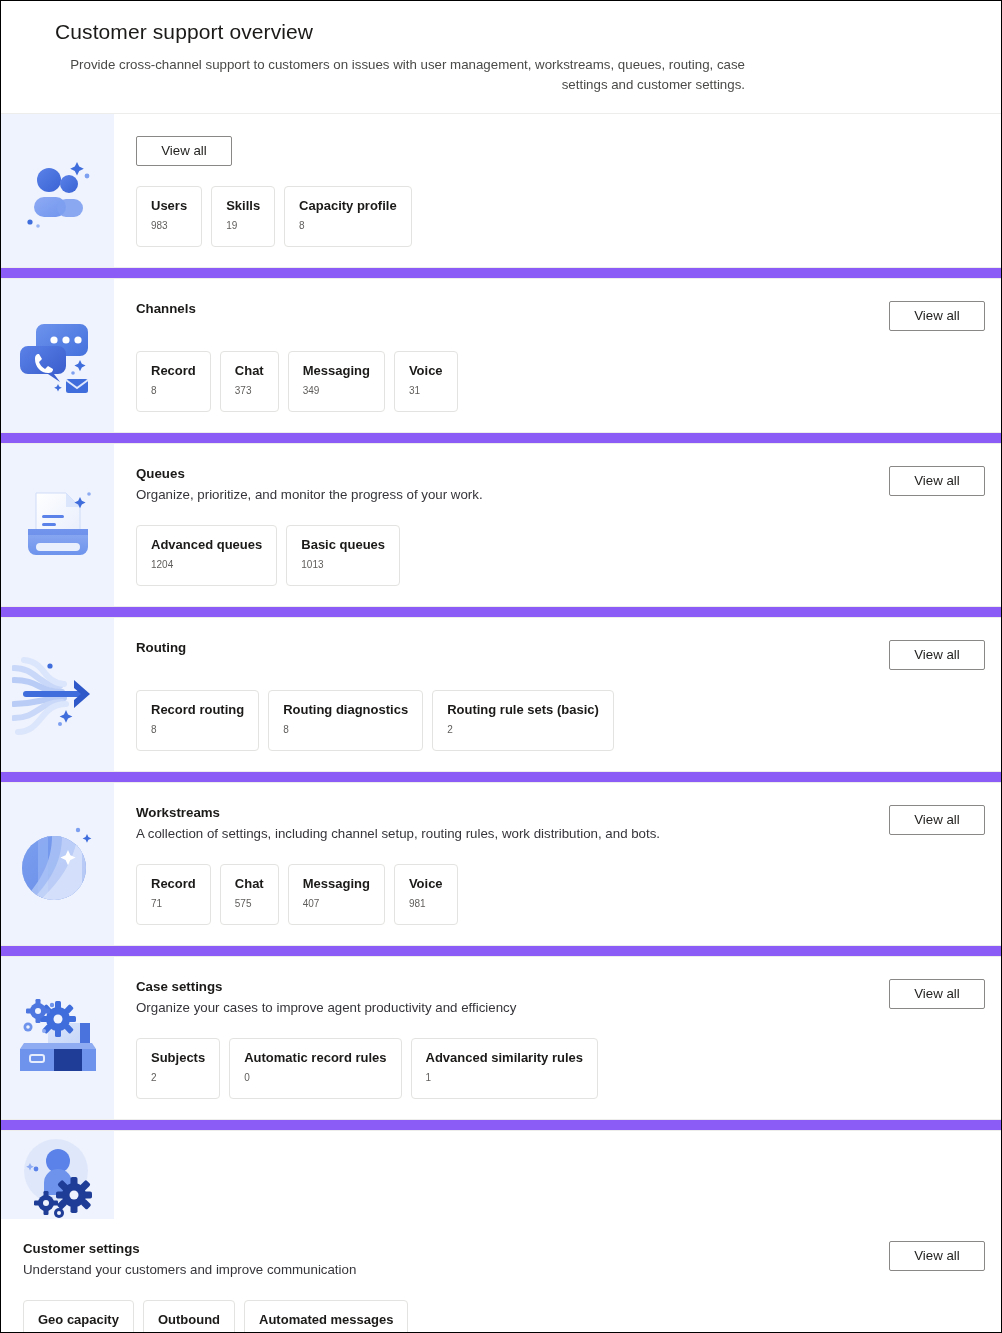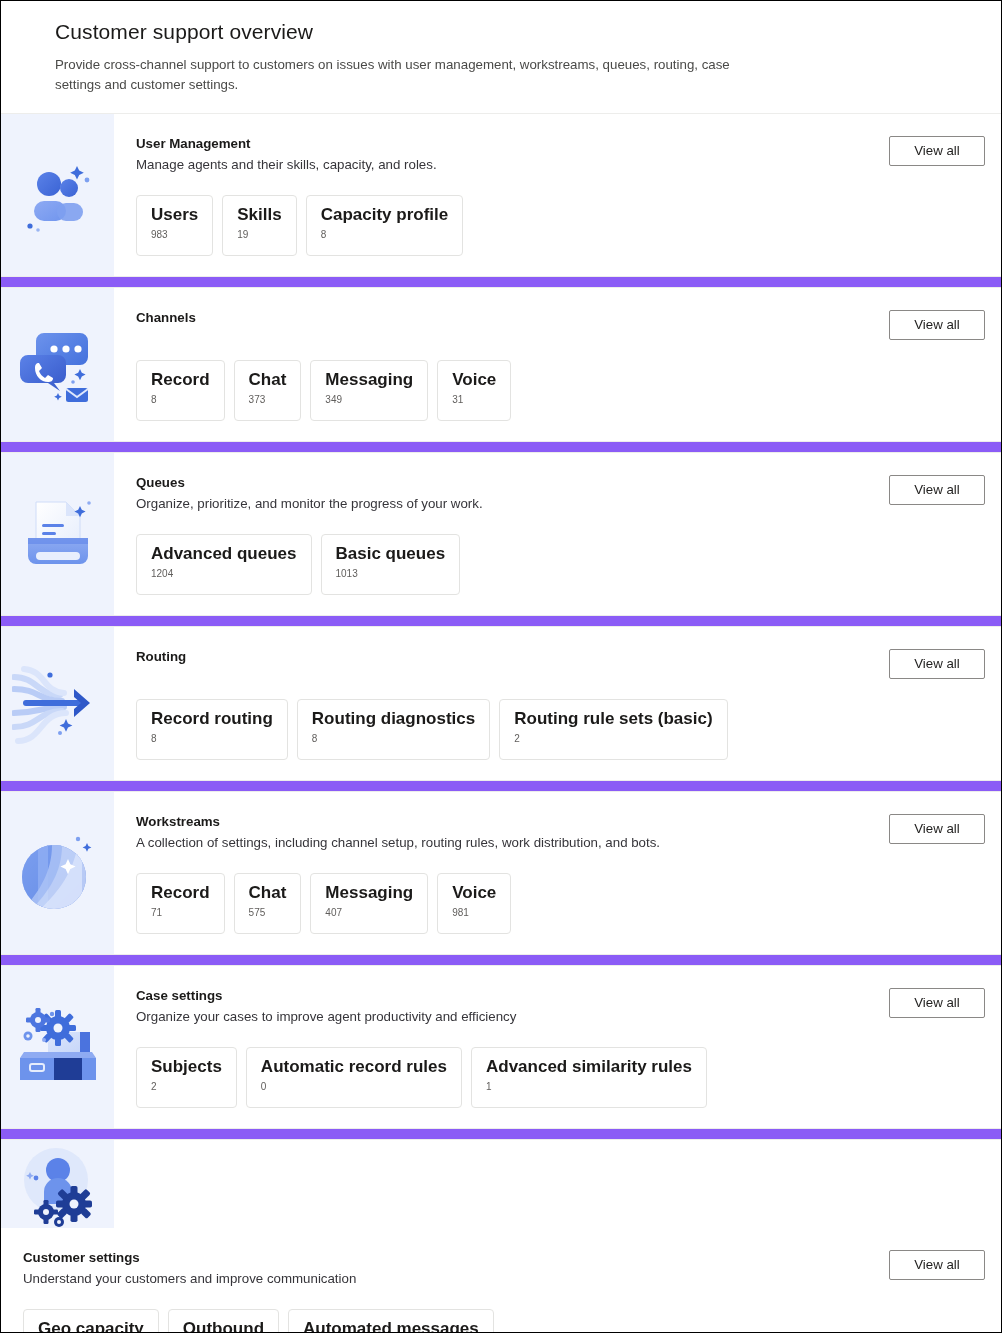--- a/index.html
+++ b/index.html
@@ -29,20 +29,21 @@
     color: #1b1a19;
     letter-spacing: 0.1px;
     line-height: 30px;
   }
   .page-subtitle {
     margin-top: 8px;
     font-size: 13.3px;
     color: #4a4a48;
     line-height: 20px;
     max-width: 690px;
+    text-align: right;
   }
 
   
   .cards { display: block; }
   .card {
     display: flex;
     background: #ffffff;
     margin-bottom: 10px;
     border-top: 1px solid #ededeb;
     border-bottom: 1px solid #ededeb;
@@ -110,21 +111,21 @@
   }
   .chip {
     border: 1px solid #e3e3e1;
     border-radius: 4px;
     background: #ffffff;
     padding: 10px 14px 11px 14px;
     min-width: 56px;
     cursor: pointer;
   }
   .chip-label {
-    font-size: 17px;
+    font-size: 13px;
     font-weight: bold;
     color: #1b1a19;
     line-height: 18px;
     white-space: nowrap;
   }
   .chip-value {
     margin-top: 2px;
     font-size: 10px;
     color: #605e5c;
     line-height: 18px;
@@ -161,24 +162,20 @@
       <rect x="38" y="47" width="26" height="18" rx="9" fill="#7ea0f0" opacity="0.9"></rect>
       <path d="M58 10 l2.2 4.6 4.6 2.2 -4.6 2.2 -2.2 4.6 -2.2 -4.6 -4.6 -2.2 4.6 -2.2z" fill="#3f6ddb"></path>
       <circle cx="68" cy="24" r="2.4" fill="#7da0f0"></circle>
       <circle cx="11" cy="70" r="2.6" fill="#3f6ddb"></circle>
       <circle cx="19" cy="74" r="1.8" fill="#9ab5f3"></circle>
     </svg>
           </span>
     </div>
     <div class="card-body">
       <div class="card-head">
-        <div class="card-head-text">
-          <div class="card-title">User Management</div>
-          <div class="card-desc">Manage agents and their skills, capacity, and roles.</div>
-        </div>
         <button class="view-all-btn">View all</button>
       </div>
       <div class="chips">
       <div class="chip">
         <div class="chip-label">Users</div>
         <div class="chip-value">983</div>
       </div>
       <div class="chip">
         <div class="chip-label">Skills</div>
         <div class="chip-value">19</div>

